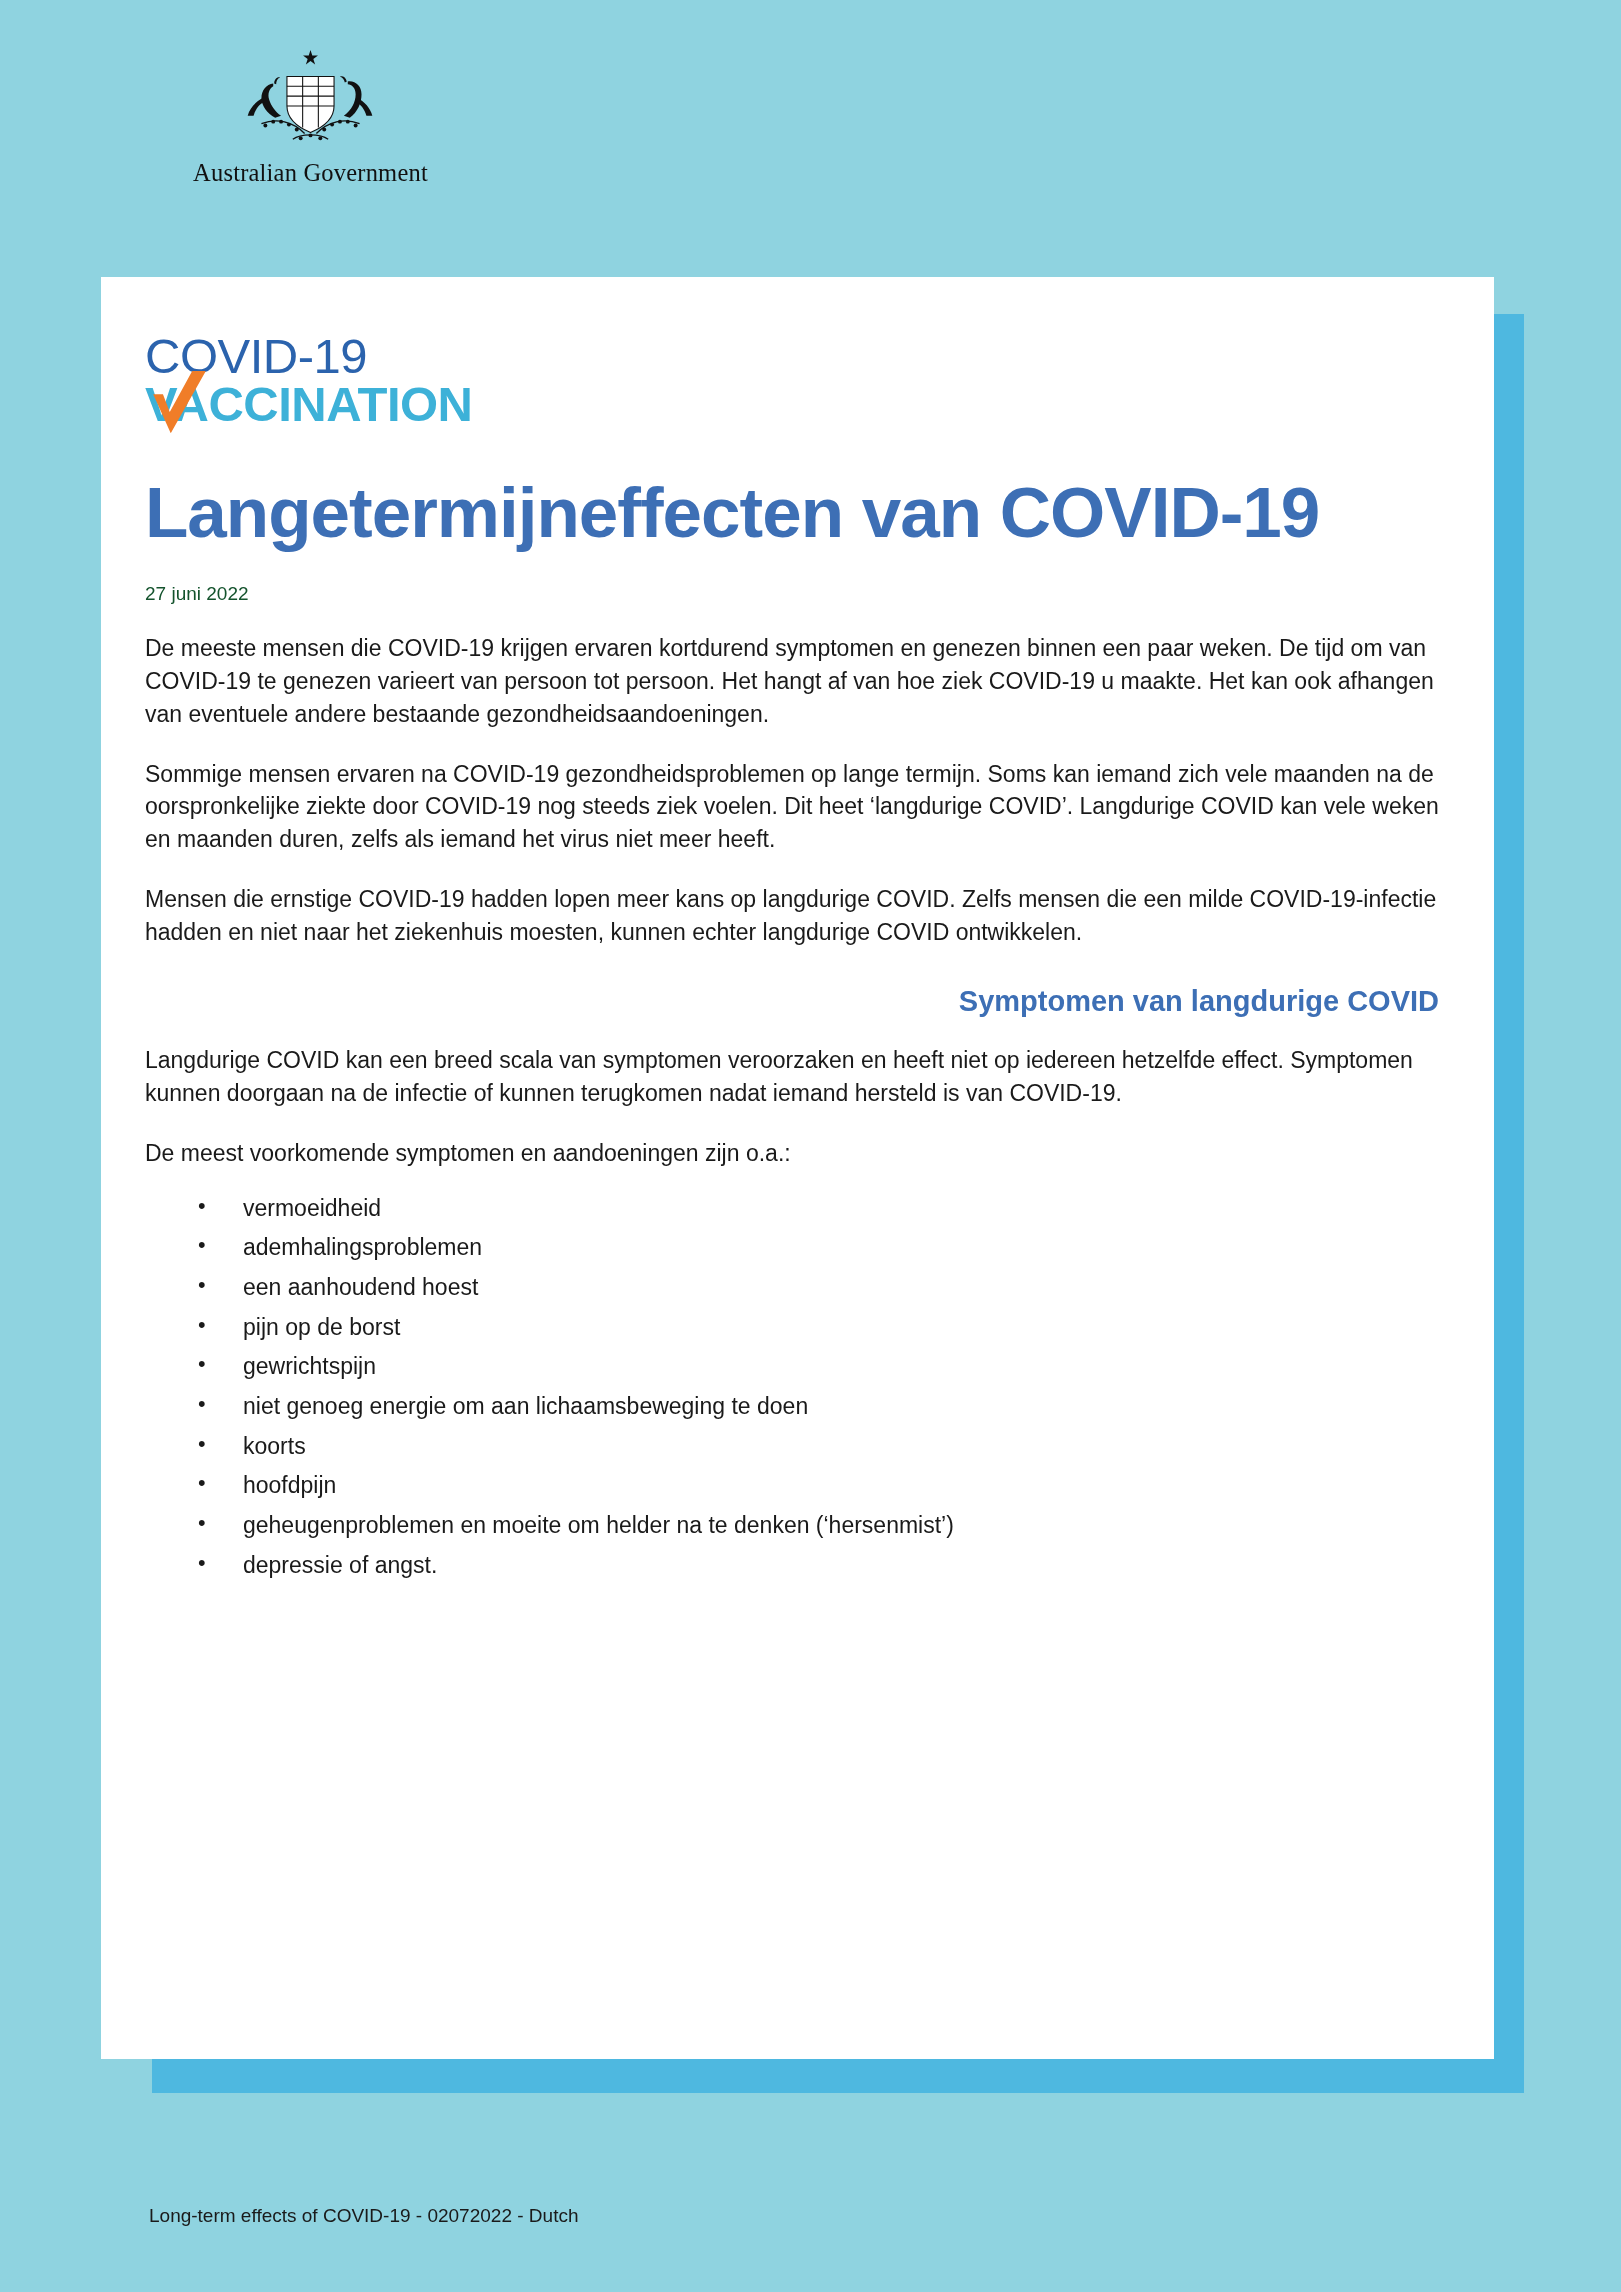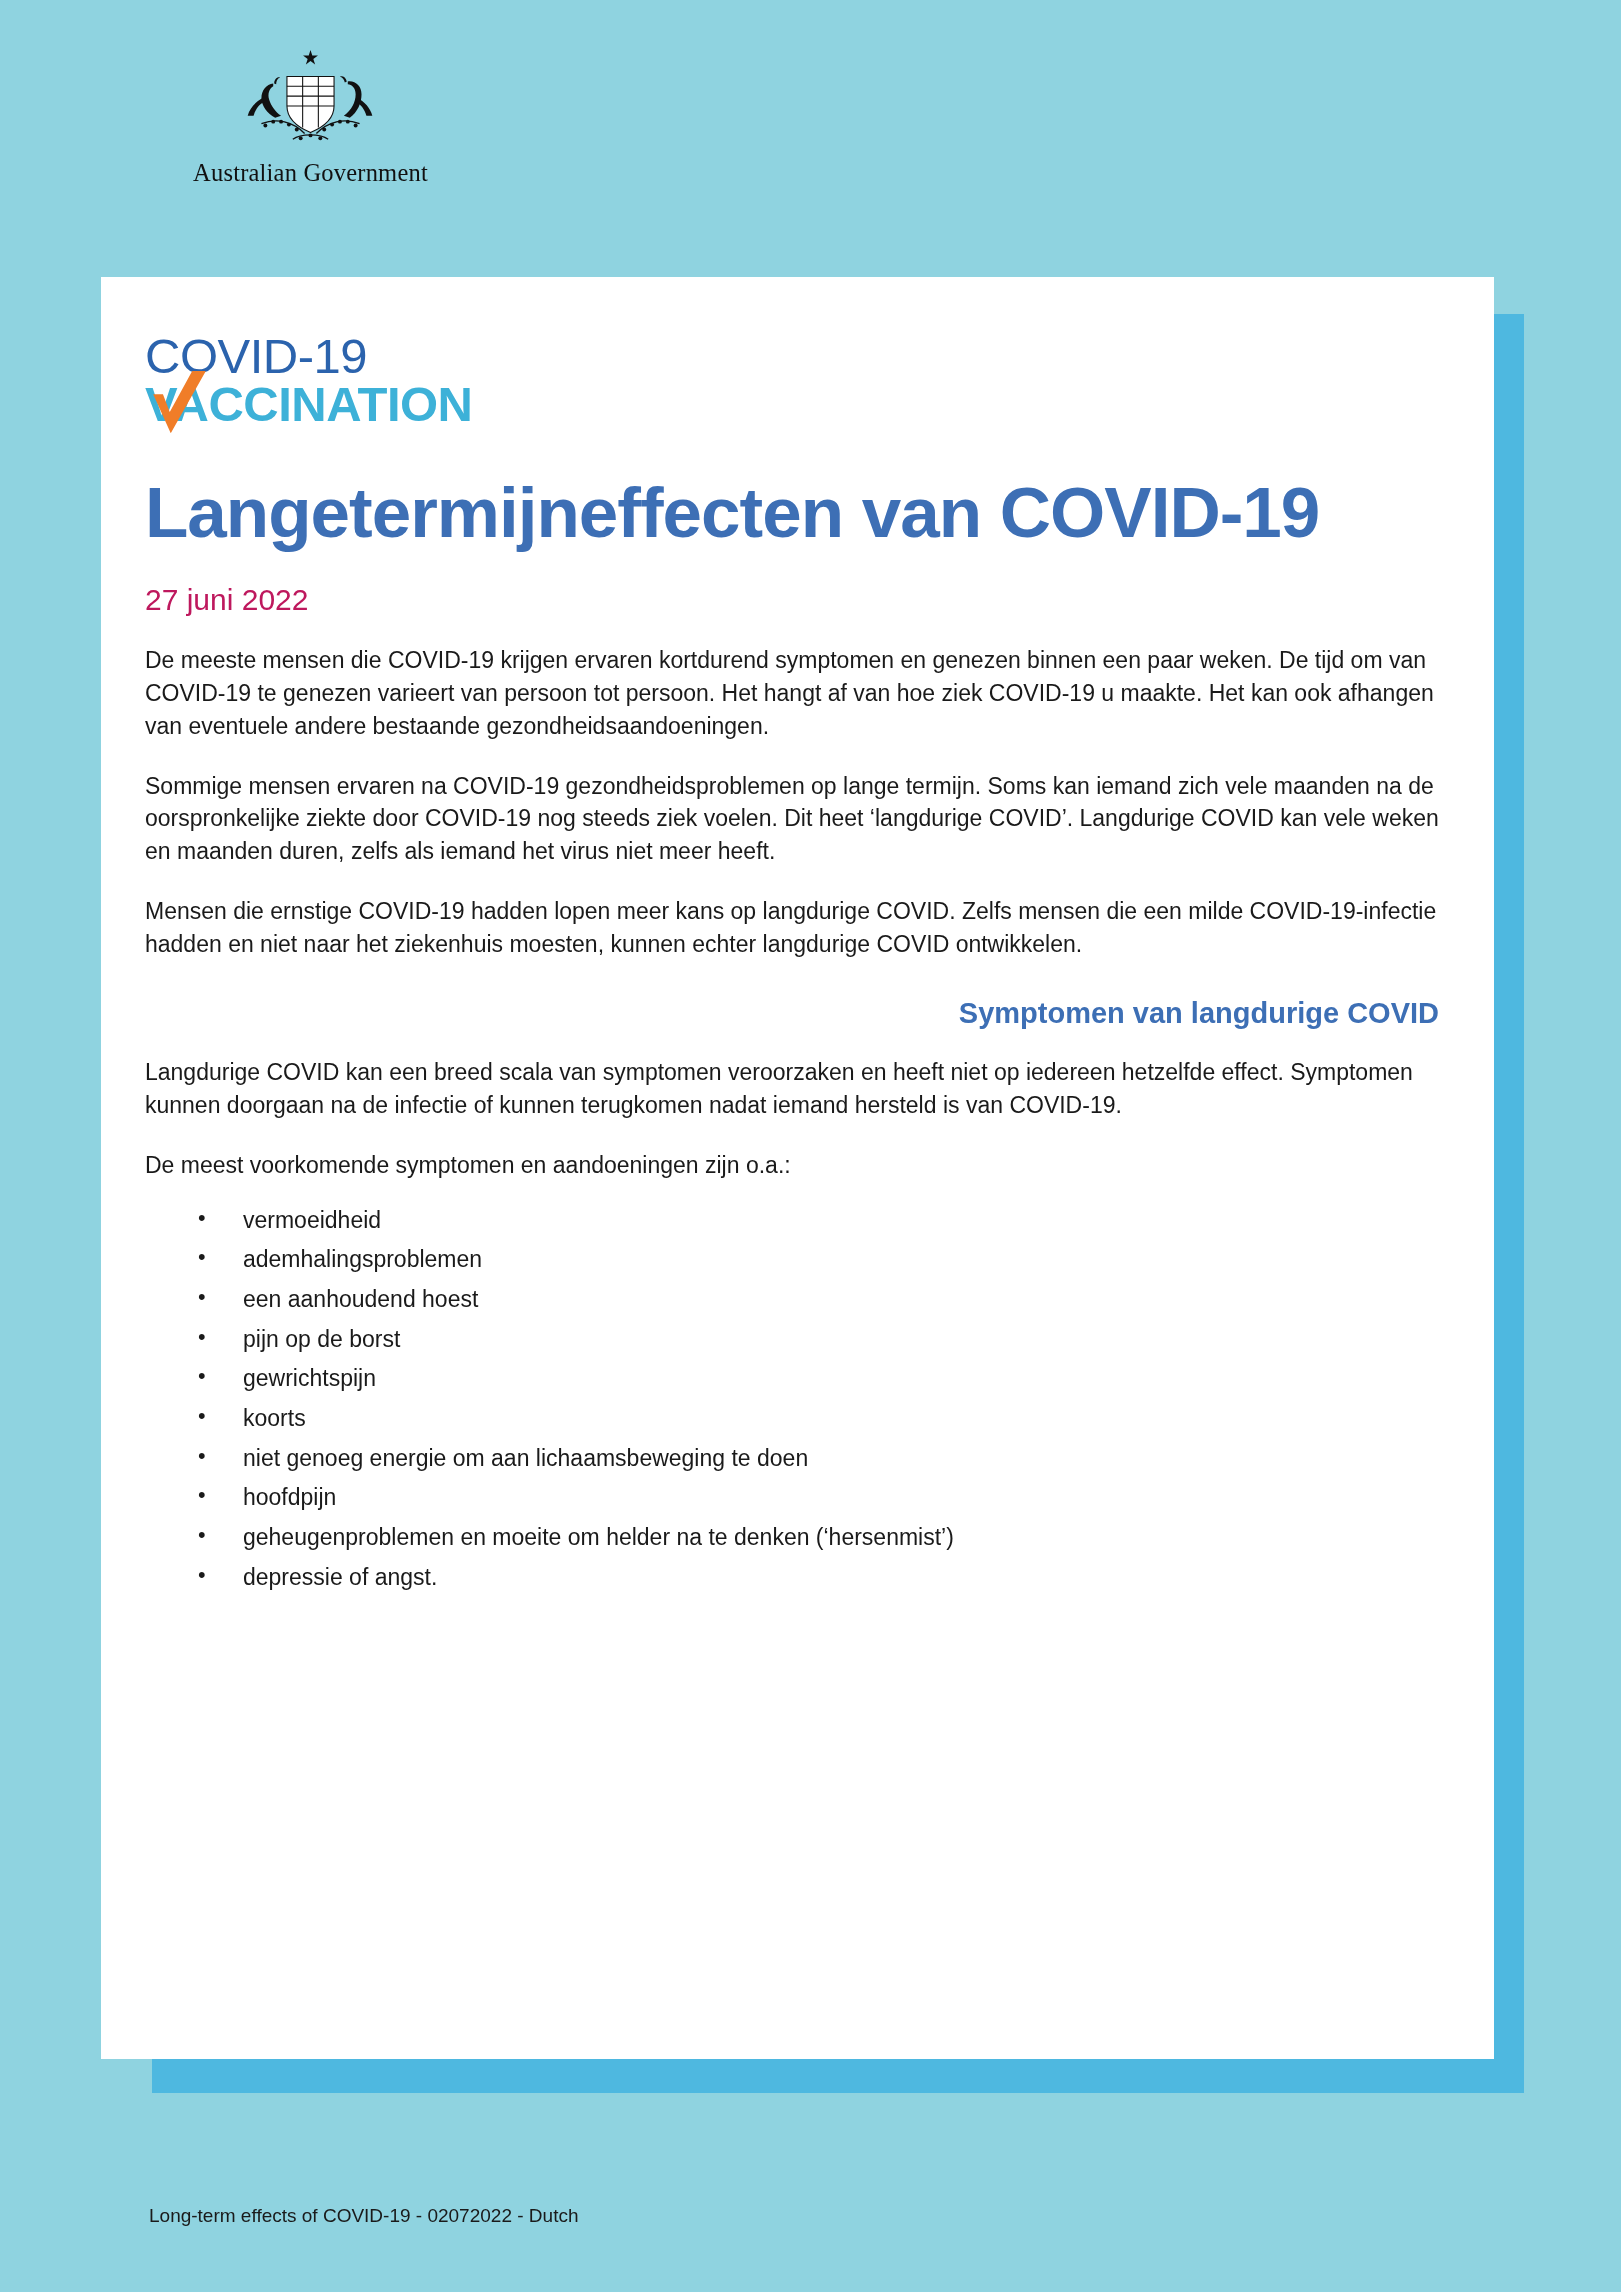--- a/index.html
+++ b/index.html
@@ -101,22 +101,22 @@
   h1.title {
     font-size: 71px;
     line-height: 1.06;
     font-weight: bold;
     color: #3d6fb5;
     margin: 0 0 33px 0;
     letter-spacing: -1px;
   }
 
   .date {
-    font-size: 30px;
-    color: #be185d;
+    font-size: 19px;
+    color: #14532d;
     margin: 0 0 27.4px 0;
   }
 
   p.body-text {
     font-size: 23px;
     line-height: 1.42;
     color: #1a1a1a;
     margin: 0 0 27.4px 0;
   }
 
@@ -236,22 +236,22 @@
 
     <p class="body-text">Langdurige COVID kan een breed scala van symptomen veroorzaken en heeft niet op iedereen hetzelfde effect. Symptomen kunnen doorgaan na de infectie of kunnen terugkomen nadat iemand hersteld is van COVID-19.</p>
     <p class="body-text">De meest voorkomende symptomen en aandoeningen zijn o.a.:</p>
 
     <ul class="bullets">
       <li>vermoeidheid</li>
       <li>ademhalingsproblemen</li>
       <li>een aanhoudend hoest</li>
       <li>pijn op de borst</li>
       <li>gewrichtspijn</li>
+      <li>niet genoeg energie om aan lichaamsbeweging te doen</li>
       <li>koorts</li>
-      <li>niet genoeg energie om aan lichaamsbeweging te doen</li>
       <li>hoofdpijn</li>
       <li>geheugenproblemen en moeite om helder na te denken (‘hersenmist’)</li>
       <li>depressie of angst.</li>
     </ul>
 
   </div>
 </div>
 
 <div class="footer">Long-term effects of COVID-19 - 02072022 - Dutch</div>
 

